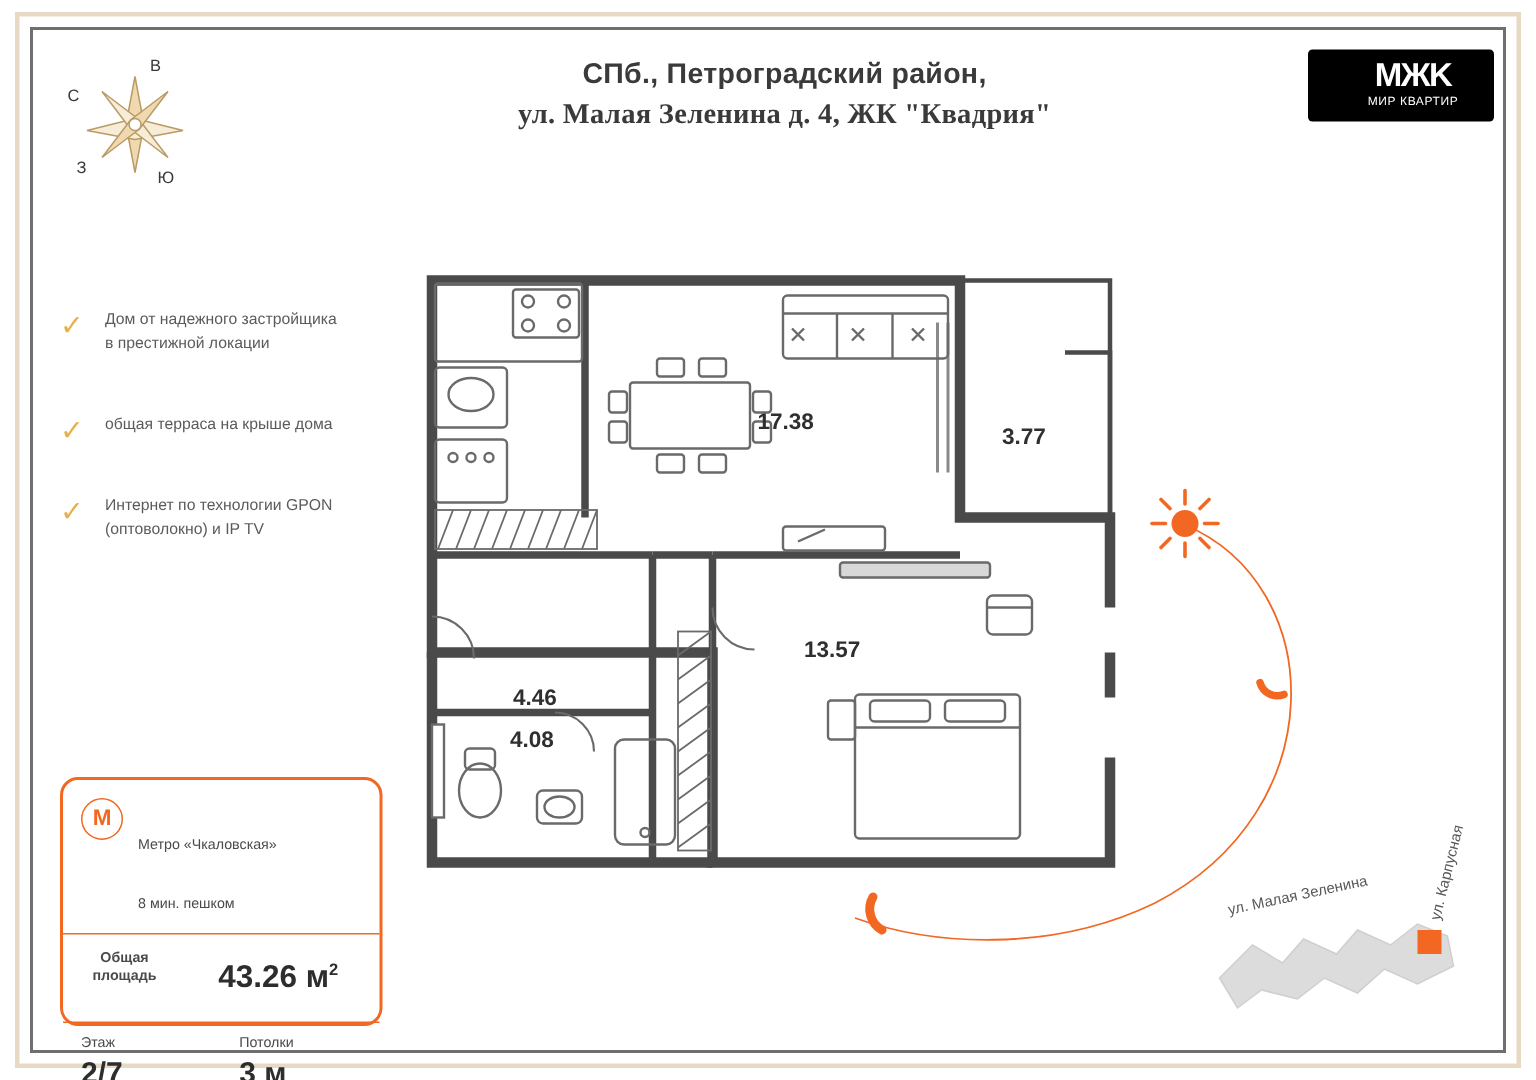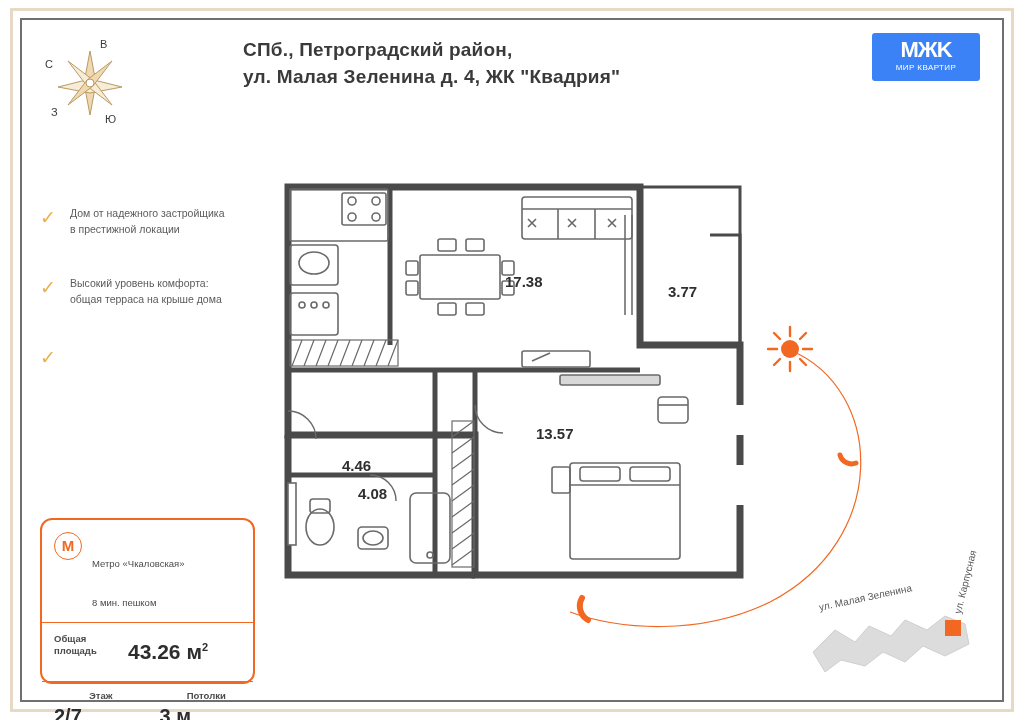--- a/index.html
+++ b/index.html
@@ -35,42 +35,44 @@
     top: 18px;
     width: 984px;
     height: 684px;
     border: 2px solid #6f6f6f;
     box-sizing: border-box;
   }
 
   
   .title {
     position: absolute;
-    left: 243px;
+    left: 263px;
     top: 36px;
     width: 520px;
+    text-align: center;
     color: #3a3a3a;
     font-size: 19px;
     line-height: 27px;
     font-weight: bold;
     letter-spacing: .2px;
   }
-  .title .line2 { display: block; }
+  .title .line2 { display: block; font-family: Liberation Serif, serif; }
 
   
   .logo {
     position: absolute;
     left: 872px;
     top: 33px;
     width: 108px;
     height: 48px;
-    background: #3b82f6;
+    background: #000000;
     border-radius: 3px;
     color: #ffffff;
     text-align: center;
+    padding-left: 16px;
   }
   .logo .mark {
     font-size: 22px;
     font-weight: bold;
     letter-spacing: -1px;
     line-height: 26px;
     padding-top: 4px;
   }
   .logo .sub {
     font-size: 8px;
@@ -164,20 +166,21 @@
   }
   .divider {
     height: 1px;
     background: #f26822;
     margin: 4px 0 0 0;
   }
   .area-row {
     position: relative;
     padding: 10px 10px 10px 12px;
     min-height: 34px;
+    text-align: center;
   }
   .area-label {
     position: absolute;
     left: 12px;
     top: 10px;
     width: 58px;
     font-size: 9.5px;
     color: #4a4a4a;
     line-height: 12px;
     font-weight: bold;
@@ -194,23 +197,22 @@
     display: flex;
   }
   .bottom-col {
     width: 50%;
     padding: 7px 0 8px 12px;
     box-sizing: border-box;
   }
   .bottom-col .k {
     font-size: 9.5px;
     color: #4a4a4a;
-    font-weight: bold;
+    font-weight: normal;
     line-height: 14px;
-    text-align: center;
   }
   .bottom-col .v {
     font-size: 20px;
     font-weight: bold;
     color: #2d2d2d;
     line-height: 26px;
   }
 
   
   .plan {
@@ -292,26 +294,29 @@
     <div class="feature">
       <span class="check">✓</span>
       <div class="txt">
         <div>Дом от надежного застройщика</div>
         <div>в престижной локации</div>
       </div>
     </div>
     <div class="feature">
       <span class="check">✓</span>
       <div class="txt">
-        <div>Высокий уровень комфорта:</div>
         <div>общая терраса на крыше дома</div>
       </div>
     </div>
     <div class="feature">
       <span class="check">✓</span>
+      <div class="txt">
+        <div>Интернет по технологии GPON</div>
+        <div>(оптоволокно) и IP TV</div>
+      </div>
     </div>
   </div>
 
   <div class="info-card">
     <div class="metro">
       <div class="metro-badge">M</div>
       <div class="metro-name">Метро «Чкаловская»</div>
       <div class="metro-name">8 мин. пешком</div>
     </div>
     <div class="divider"></div>
@@ -446,21 +451,21 @@
         <path d="M18 236 A28 28 0 0 1 46 264"></path>
         <path d="M100 300 A26 26 0 0 1 126 326"></path>
         <path d="M205 230 A28 28 0 0 0 233 258"></path>
       </g>
     </svg>
 
     <div class="room-label" style="left:235px; top:98px;">17.38</div>
     <div class="room-label" style="left:398px; top:108px;">3.77</div>
     <div class="room-label" style="left:255px; top:250px;margin-left:11px;">13.57</div>
     <div class="room-label" style="left:72px; top:234px;margin-top:48px;">4.46</div>
-    <div class="room-label" style="left:88px; top:310px;">4.08</div>
+    <div class="room-label" style="left:70px; top:310px;">4.08</div>
   </div>
 
   <svg class="sun" viewBox="0 0 48 48">
     <circle cx="24" cy="24" r="9" fill="#f26822"></circle>
     <g stroke="#f26822" stroke-width="2.4" stroke-linecap="round">
       <line x1="24" y1="2" x2="24" y2="11"></line>
       <line x1="24" y1="37" x2="24" y2="46"></line>
       <line x1="2" y1="24" x2="11" y2="24"></line>
       <line x1="37" y1="24" x2="46" y2="24"></line>
       <line x1="8" y1="8" x2="14" y2="14"></line>

